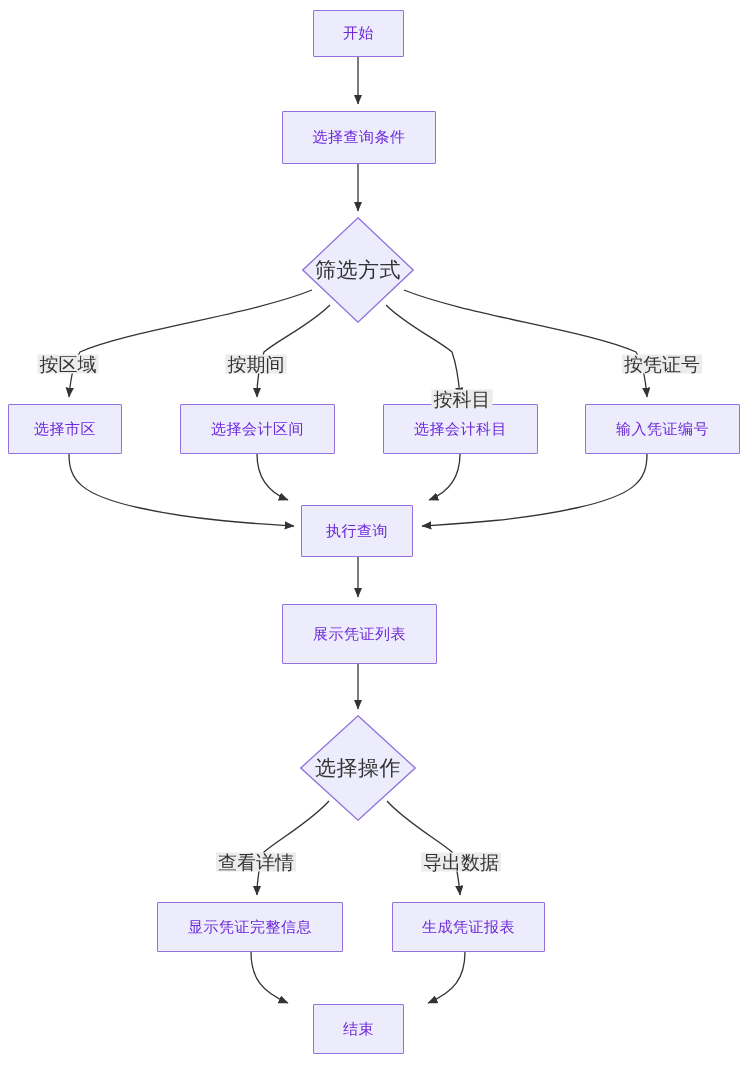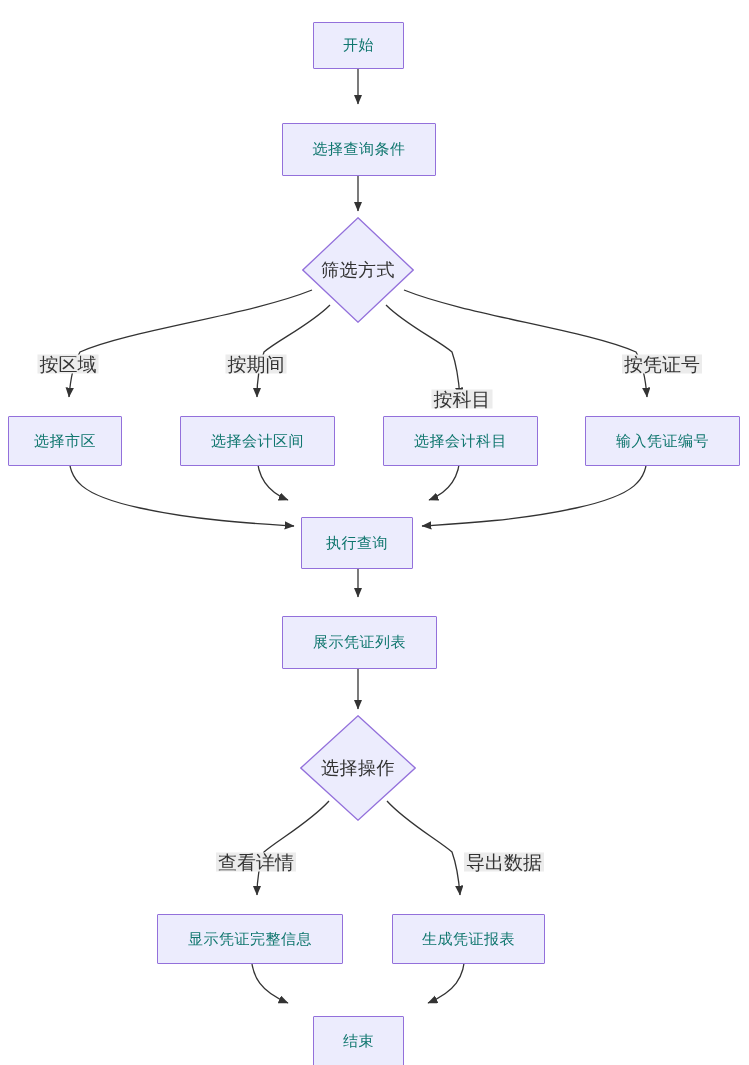--- a/index.html
+++ b/index.html
@@ -28,42 +28,41 @@
   .node {
     position: absolute;
     box-sizing: border-box;
     background: #ececfd;
     border: 1.3px solid #9370db;
     border-radius: 1px;
     display: flex;
     align-items: center;
     justify-content: center;
     font-size: 15px;
-    color: #0f766e;
+    color: #6d28d9;
     letter-spacing: 0.5px;
     white-space: nowrap;
-    margin-top: 12px;
   }
   .diamond-wrap {
     position: absolute;
     display: flex;
     align-items: center;
     justify-content: center;
   }
   .diamond-shape {
     position: absolute;
     left: 0;
     top: 0;
     width: 100%;
     height: 100%;
   }
   .diamond-label {
     position: relative;
     z-index: 2;
-    font-size: 18px;
+    font-size: 21px;
     color: #333333;
     letter-spacing: 0.5px;
     white-space: nowrap;
   }
   .edge-label {
     position: absolute;
     background: #ececec;
     color: #333333;
     font-size: 19px;
     line-height: 17px;
@@ -124,21 +123,21 @@
       </div>
       <div class="node" style="left: 383px; top: 404px; width: 155px; height: 50px;">
         <span>选择会计科目</span>
       </div>
       <div class="node" style="left: 585px; top: 404px; width: 155px; height: 50px;">
         <span>输入凭证编号</span>
       </div>
       <div class="node" style="left: 301px; top: 505px; width: 112px; height: 52px;">
         <span>执行查询</span>
       </div>
-      <div class="node" style="left: 282px; top: 604px; width: 155px; height: 53px;">
+      <div class="node" style="left: 282px; top: 604px; width: 155px; height: 60px;">
         <span>展示凭证列表</span>
       </div>
       <div class="diamond-wrap" style="left: 300px; top: 715px; width: 116px; height: 106px;">
         <svg class="diamond-shape" viewBox="0 0 116 106" preserveAspectRatio="none">
           <polygon points="58,0.8 115.2,53 58,105.2 0.8,53" fill="#ececfd" stroke="#9370db" stroke-width="1.3"></polygon>
         </svg>
         <span class="diamond-label">选择操作</span>
       </div>
       <div class="node" style="left: 157px; top: 902px; width: 186px; height: 50px;">
         <span>显示凭证完整信息</span>
@@ -149,16 +148,16 @@
       <div class="node" style="left: 313px; top: 1004px; width: 91px; height: 50px;">
         <span>结束</span>
       </div>
     </div>
   <div id="labels">
       <div class="edge-label" style="left: 68px; top: 364px;">按区域</div>
       <div class="edge-label" style="left: 256px; top: 364px;">按期间</div>
       <div class="edge-label" style="left: 462px; top: 364px; margin-top: 35px;">按科目</div>
       <div class="edge-label" style="left: 662px; top: 364px;">按凭证号</div>
       <div class="edge-label" style="left: 256px; top: 862px;">查看详情</div>
-      <div class="edge-label" style="left: 461px; top: 862px; margin-left: 43px;">导出数据</div>
+      <div class="edge-label" style="left: 461px; top: 862px;">导出数据</div>
     </div>
 
 </div>
 
 </body></html>

